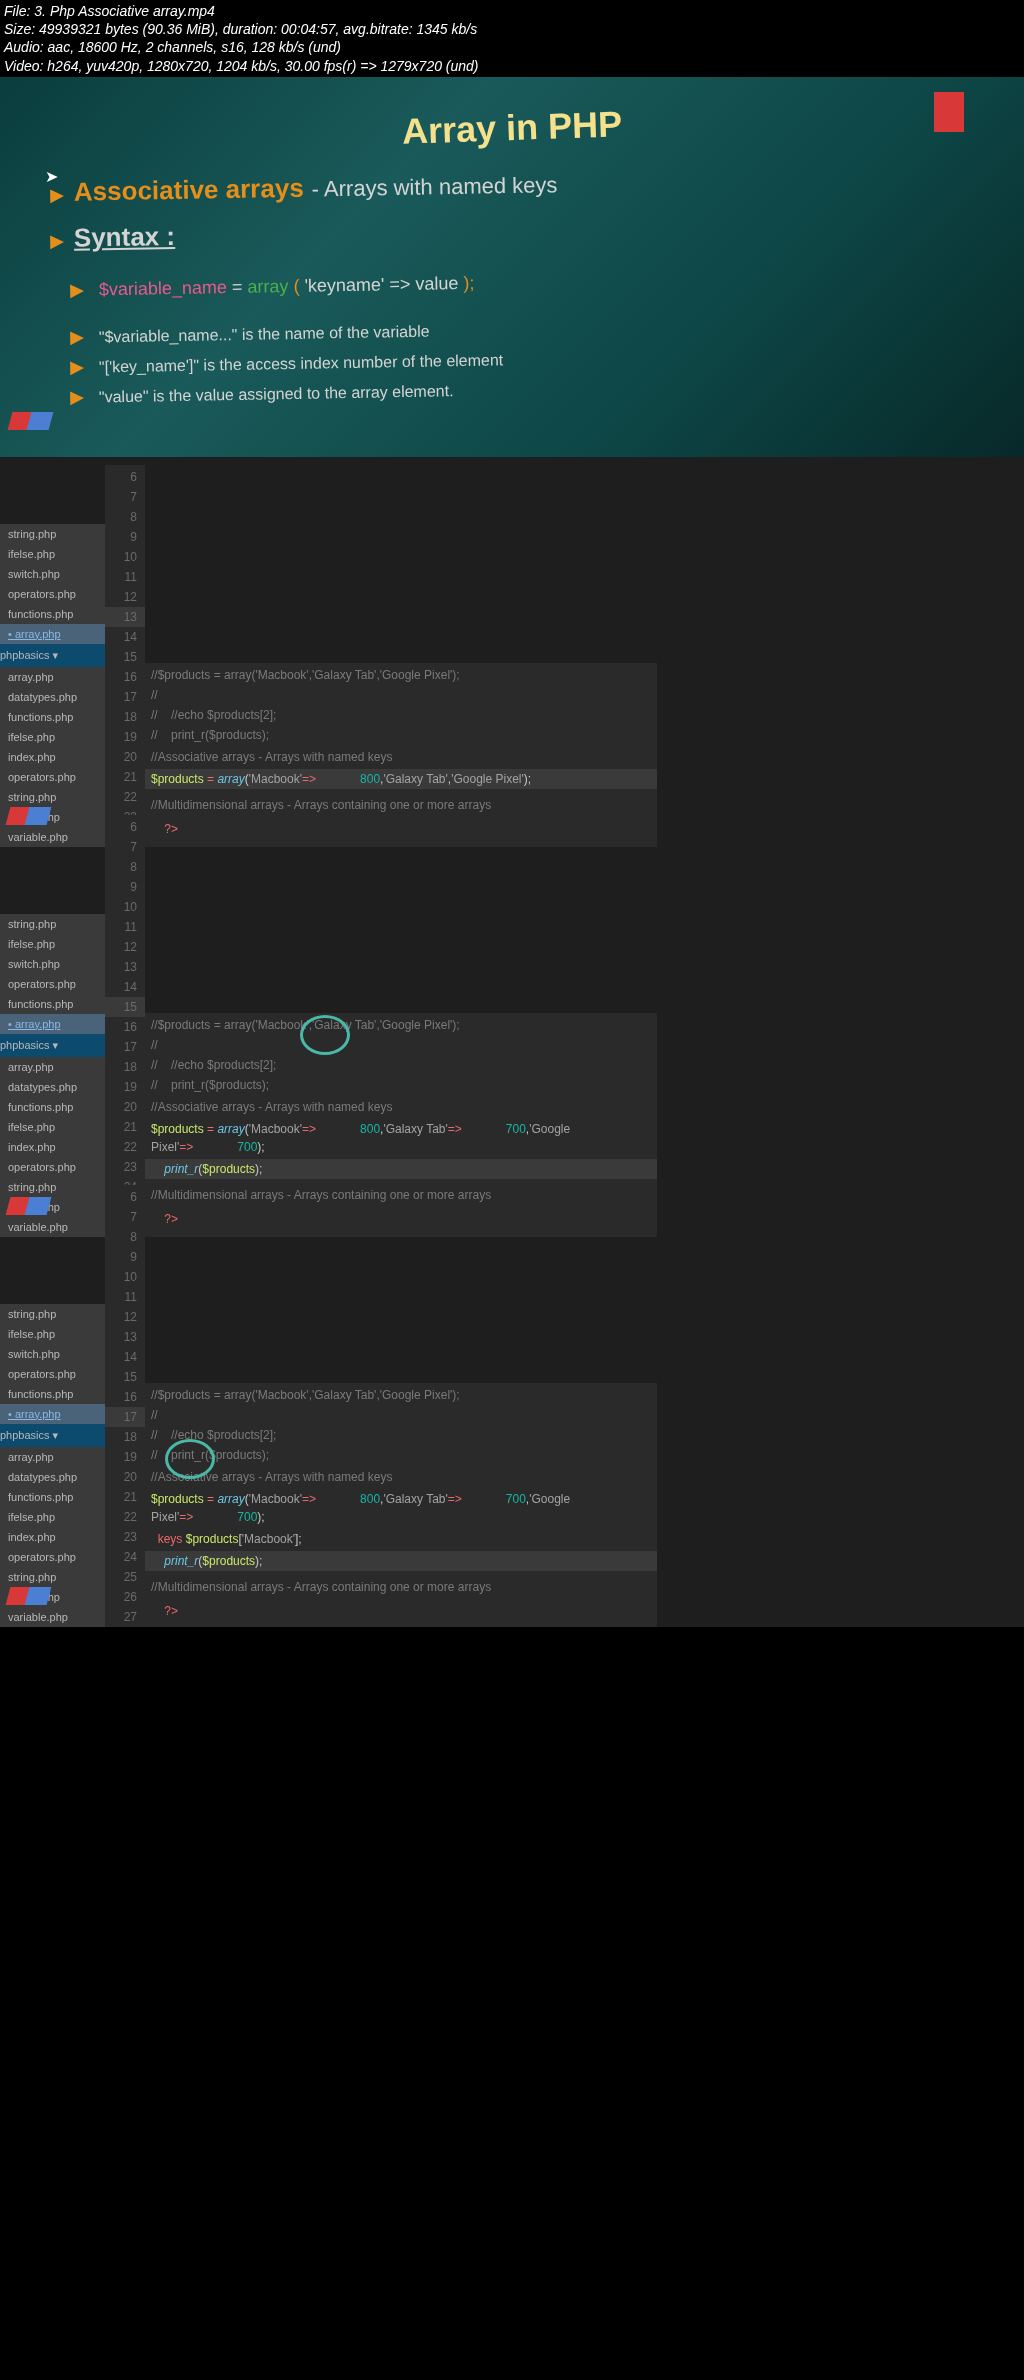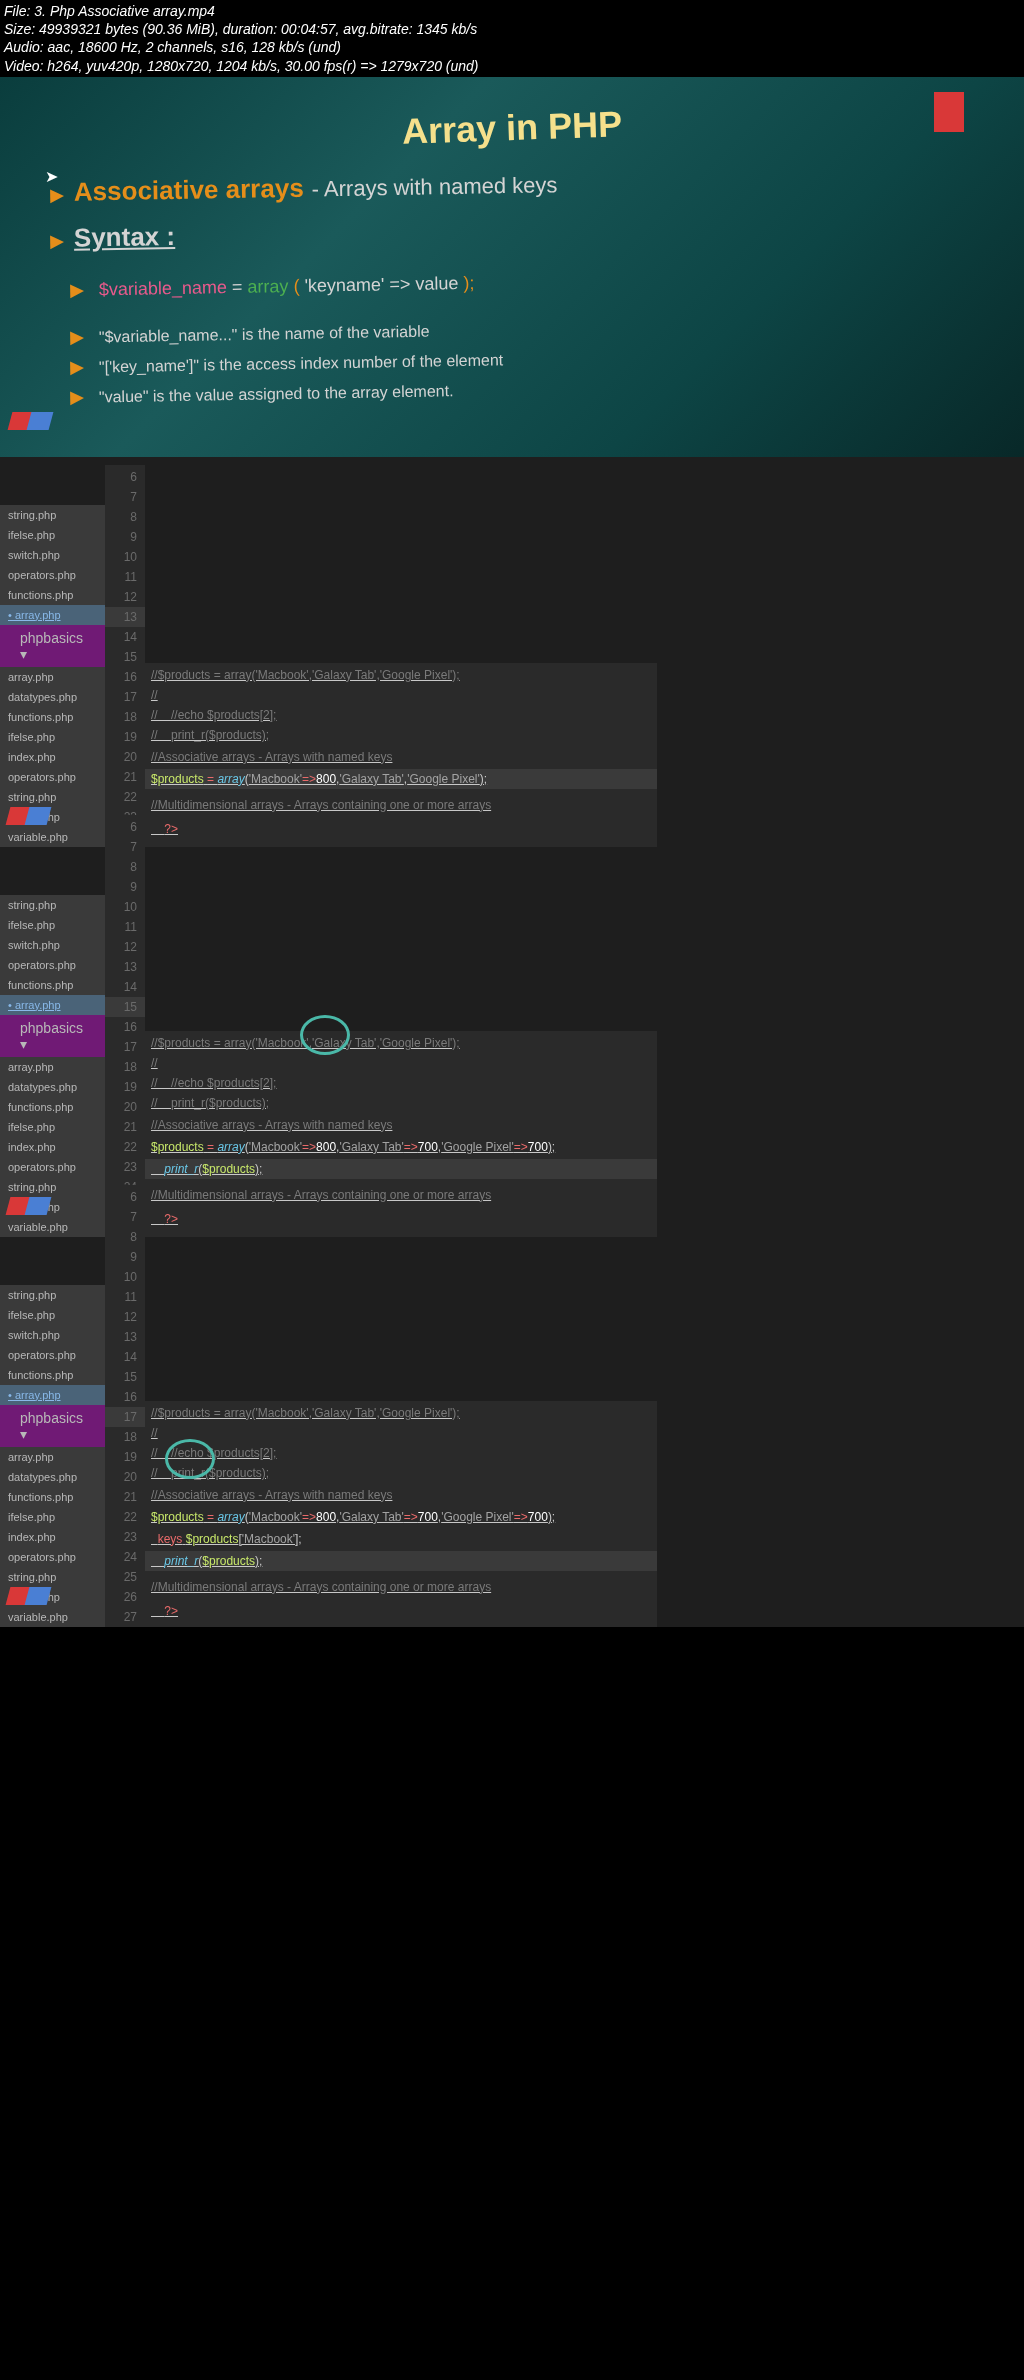--- a/index.html
+++ b/index.html
@@ -28,32 +28,32 @@
 .logo { position: absolute; bottom: 15px; left: 10px; width: 45px; height: 30px; }
 .logo-shape { display: flex; }
 .logo-red { width: 22px; height: 18px; background: #d93838; transform: skew(-15deg); }
 .logo-blue { width: 22px; height: 18px; background: #4a7fd4; transform: skew(-15deg); margin-left: -3px; }
 
 
 .editor-block { display: flex; background: #1e1e1e; height: 390px; position: relative; align-items: flex-end; }
 .sidebar { width: 105px; background: #3a3a3a; color: #b8b8b8; font-size: 11px; overflow: hidden; }
 .sidebar-item { padding: 4px 8px; cursor: pointer; }
 .sidebar-item.active { background: #4a6378; color: #88b8e8; text-decoration: underline; }
-.sidebar-folder { padding: 5px 20px; background: #701a75; font-size: 14px; }
+.sidebar-folder { padding: 5px 0; background: #0c4a6e; font-size: 11px; }
 .gutter { width: 40px; background: #2a2a2a; color: #6a6a6a; font-size: 12px; text-align: right; padding-top: 2px; font-family: monospace; }
 .gutter-num { padding: 1px 8px 1px 0; line-height: 18px; }
 .gutter-num.hl { background: #3a3a3a; }
-.code-area { flex: 1; background: #2a2a2a; color: #c8c8c8; font-family: monospace; font-size: 12px; padding-top: 2px; overflow: hidden; text-decoration: underline; }
+.code-area { flex: 1; background: #2a2a2a; color: #c8c8c8; font-family: monospace; font-size: 12px; padding-top: 2px; overflow: hidden; }
 .code-ln { padding: 1px 6px; line-height: 18px; white-space: pre-wrap; }
 .code-ln.hl { background: #3a3a3a; }
 .cmt { color: #7a7a7a; }
 .kw-var { color: #c8e86a; }
 .kw-func { color: #6ac8e8; font-style: italic; }
 .kw-str { color: #a3a3a3; }
-.kw-num { color: #ffffff; }
+.kw-num { color: #14b8a6; margin-left: 44px; }
 .kw-op { color: #e86a6a; }
 .kw-tag { color: #e86a6a; }
 .kw-echo { color: #e86a6a; }
 .right-strip { width: 20px; background: linear-gradient(180deg, #8a6a4a, #e8c888, #8a6a4a); }
 .scrollbar { width: 12px; background: #3a3a3a; }
 .white-area { flex-shrink: 0; width: 335px; background: #fff; }
 .editor-block .logo { bottom: 10px; left: 8px; }
 .circle-hl { position: absolute; border: 3px solid #4ab8a8; border-radius: 50%; width: 50px; height: 40px; pointer-events: none; }
 </style>
 </head>

